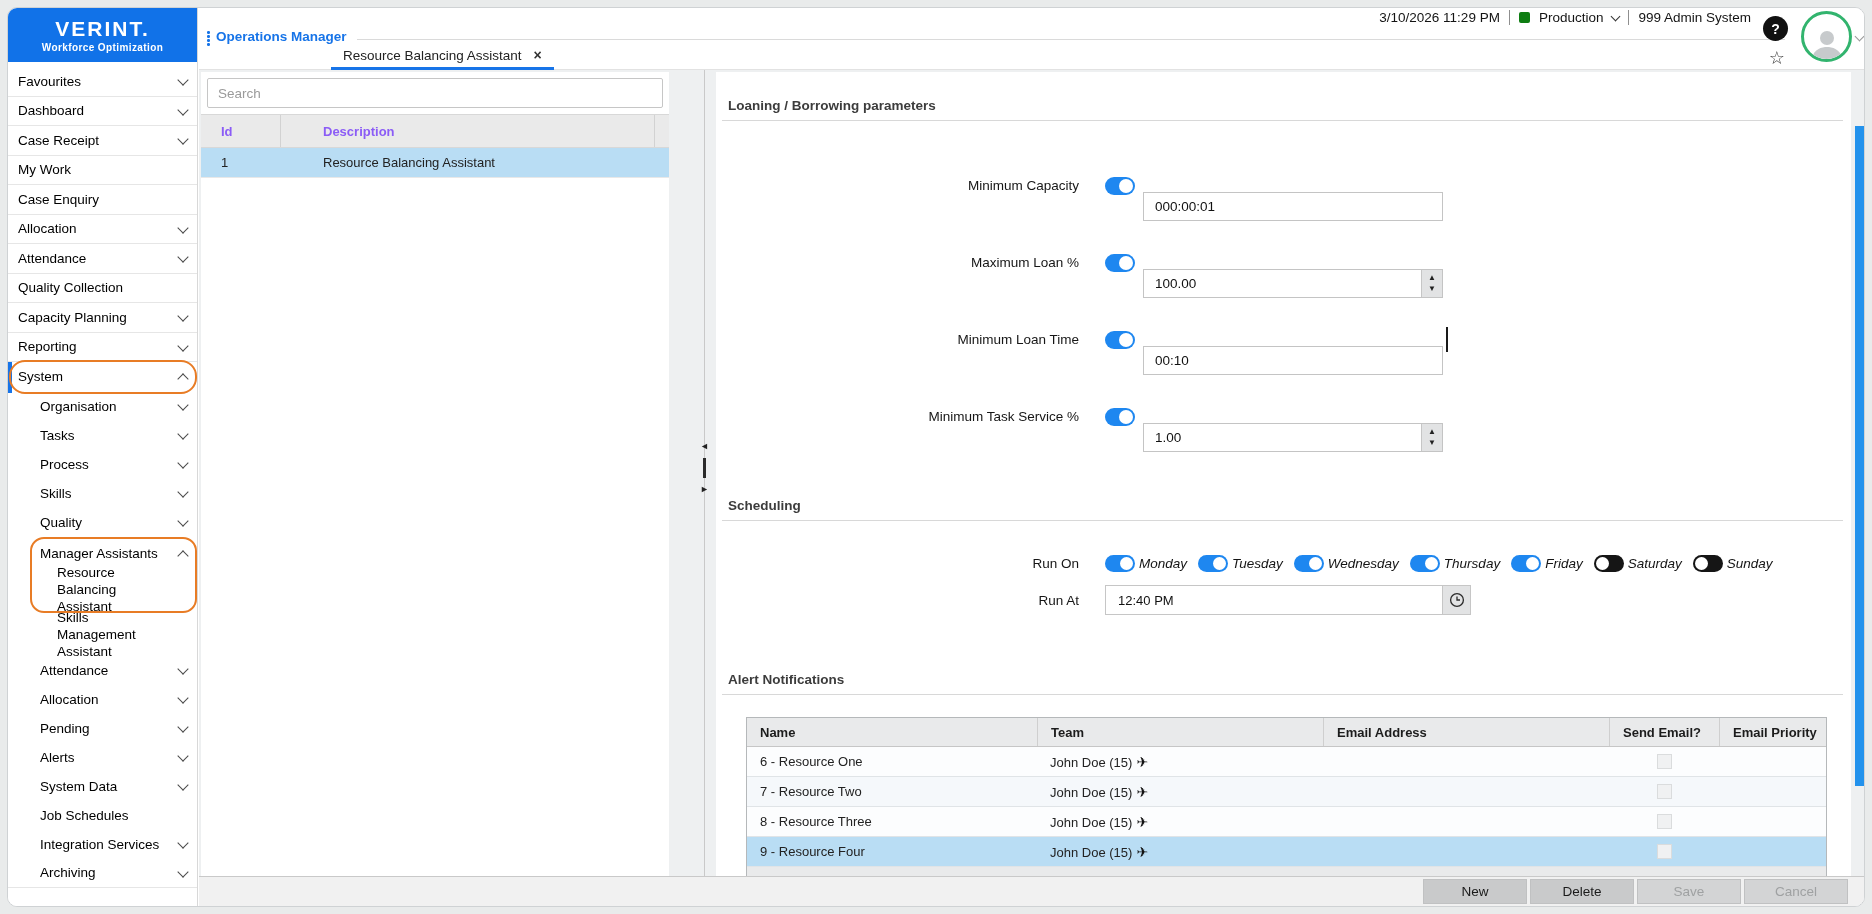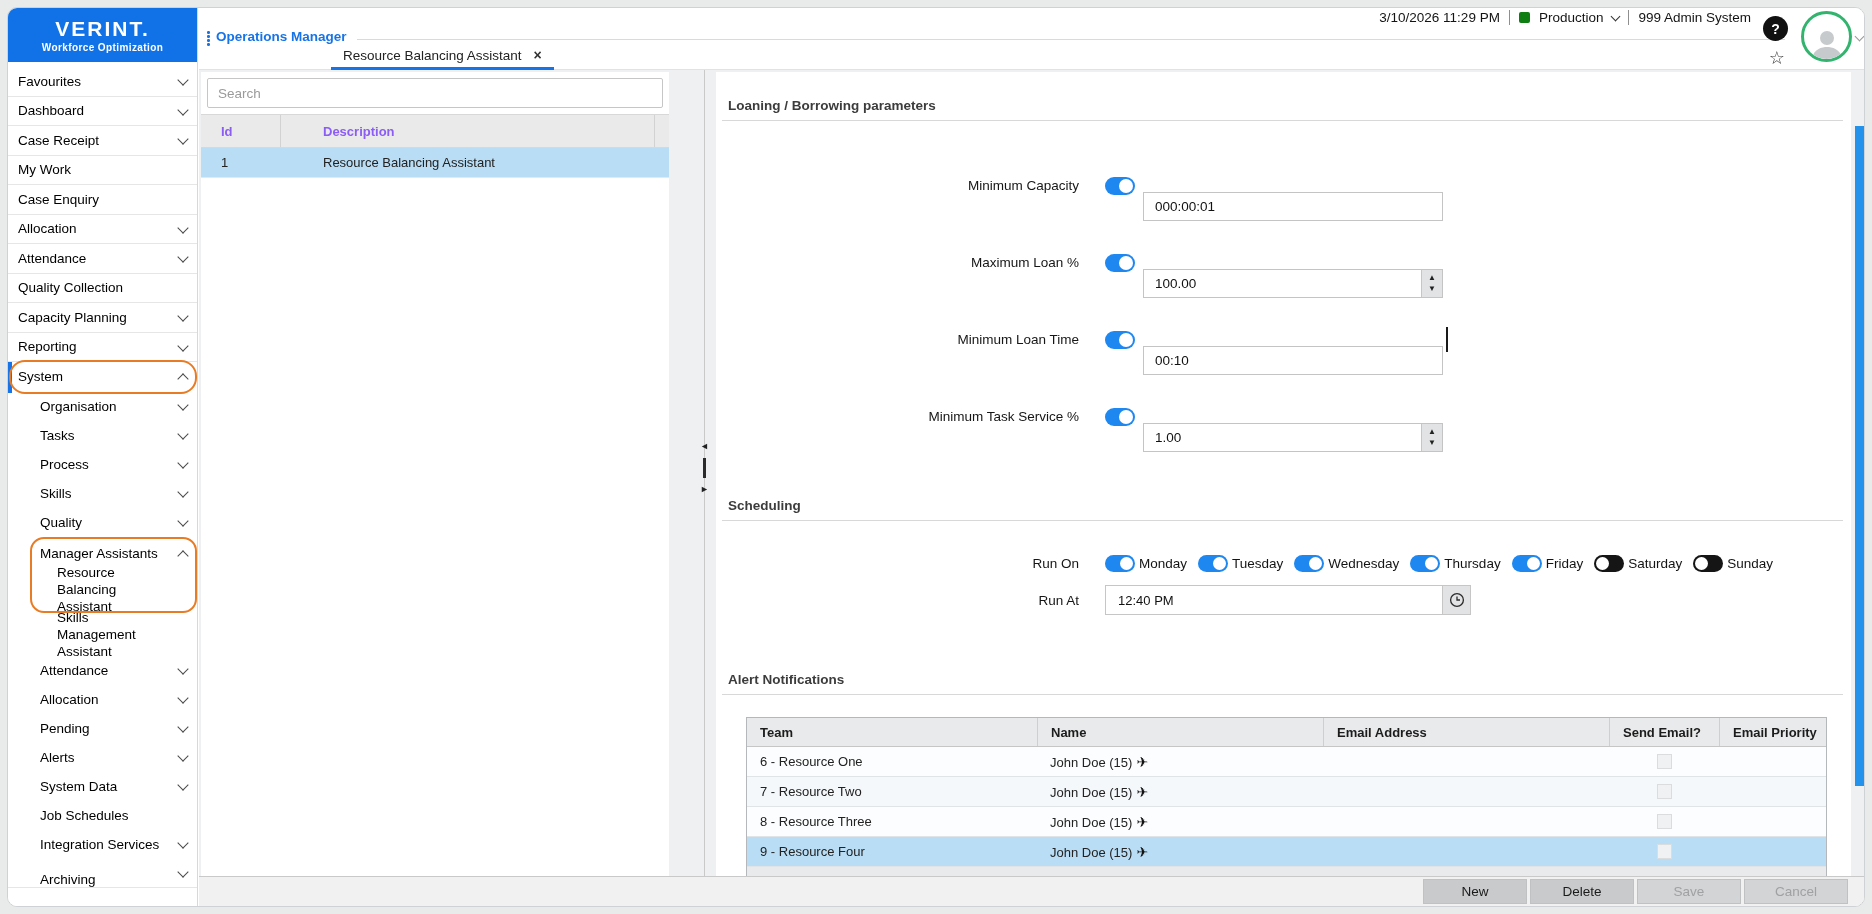--- a/index.html
+++ b/index.html
@@ -16,21 +16,21 @@
                 align-items:center; justify-content:center; color:#fff; }
   .logo-name { font-size:21px; font-weight:bold; letter-spacing:2px; }
   .logo-tag  { font-size:10px; font-weight:bold; letter-spacing:.4px; margin-top:1px; }
   .sb-nav { padding-top:5px; }
   .sb-item { position:relative; display:flex; align-items:center; padding-left:10px; padding-right:28px;
              height:29.5px; font-size:13.5px; color:#000000; cursor:default; }
   .sb-item.lvl1 { border-bottom:1px solid #e6e6e6; }
   .sb-item.lvl1.noborder { border-bottom:none; }
   .sb-item.lvl2 { height:29px; padding-left:32px; }
   .sb-item.lvl3 { height:43px; padding-left:49px; line-height:17px; align-items:center; }
-  .sb-item.last-sub { border-bottom:1px solid #e6e6e6;align-items:flex-end; }
+  .sb-item.last-sub { border-bottom:1px solid #e6e6e6; }
   .chev { position:absolute; right:10px; width:8px; height:8px;
           border-right:1.7px solid #4a4a4a; border-bottom:1.7px solid #4a4a4a; }
   .chev.down { transform:rotate(45deg); top:9px; }
   .chev.up   { transform:rotate(-135deg); top:13px; }
   .sb-item.ring::after { content:""; position:absolute; left:1px; right:0; top:-2px; bottom:-2px;
           border:2px solid #e87c25; border-radius:16px; pointer-events:none; }
   .sb-item.active::before { content:""; position:absolute; left:-10px; top:0; bottom:-1px; width:13.5px;
           background:#1774e8; }
   .sb-item.lvl1.active { overflow:visible; }
   .sb-item.active { padding-left:10px; }
@@ -108,21 +108,21 @@
              display:flex; align-items:center; padding-left:11px; font-size:13.5px; color:#111; background:#fff;margin-top:42px; }
   .spin { position:absolute; right:0; top:0; bottom:0; width:21px; background:#e2e3e4;
           border-left:1px solid #c6c6c6; display:flex; flex-direction:column; align-items:center;
           justify-content:center; gap:3px; }
   .spin::before { content:"▲"; font-size:8px; color:#222; line-height:1; }
   .spin::after  { content:"▼"; font-size:8px; color:#222; line-height:1; }
   .caret-mark { width:2px; height:25px; background:#1a1a1a; margin-left:3px; }
 
   .sched-title { margin-top:46px; }
   .runon-row { display:flex; align-items:center; margin-top:33px; }
-  .days { display:flex; align-items:center; margin-left:0; }
+  .days { display:flex; align-items:center; margin-left:0;font-style:italic; }
   .day { display:flex; align-items:center; gap:4px; margin-right:11px; font-size:13.5px; color:#141414; }
   .day .pill { margin-left:0; width:30px; height:17px; } .day .pill i { width:13px; height:13px; }
   .runat-row { display:flex; align-items:center; margin-top:13px; }
   .runat-input { margin-left:26px; width:338px; height:30px; border:1px solid #c6c6c6; padding-left:12px;
                  font-size:13px; color:#111; font-family:inherit; }
   .clock-btn { width:28px; height:30px; background:#e2e3e4; border:1px solid #c6c6c6; border-left:none;
                display:flex; align-items:center; justify-content:center; }
 
   .alerts-title { margin-top:57px; }
   .atable { margin:22px 24px 0 30px; height:278px; border:1px solid #b5b8ba; background:#e9eaeb;
@@ -431,22 +431,22 @@
               <path d="M8 4.5 V8 H11" fill="none" stroke="#2b2b2b" stroke-width="1.3"></path>
             </svg>
           </div>
         </div>
 
         <div class="sec-title alerts-title">Alert Notifications</div>
         <div class="sec-rule"></div>
 
         <div class="atable">
           <div class="at-header" id="at-header">
+              <div>Name</div>
               <div>Team</div>
-              <div>Name</div>
               <div>Email Address</div>
               <div>Send Email?</div>
               <div>Email Priority</div>
             </div>
           <div id="at-rows">
               <div class="at-row">
                 <div>6 - Resource One</div>
                 <div><span>John Doe (15)</span><span class="plane">✈</span></div>
                 <div></div>
                 <div class="cb-wrap">

